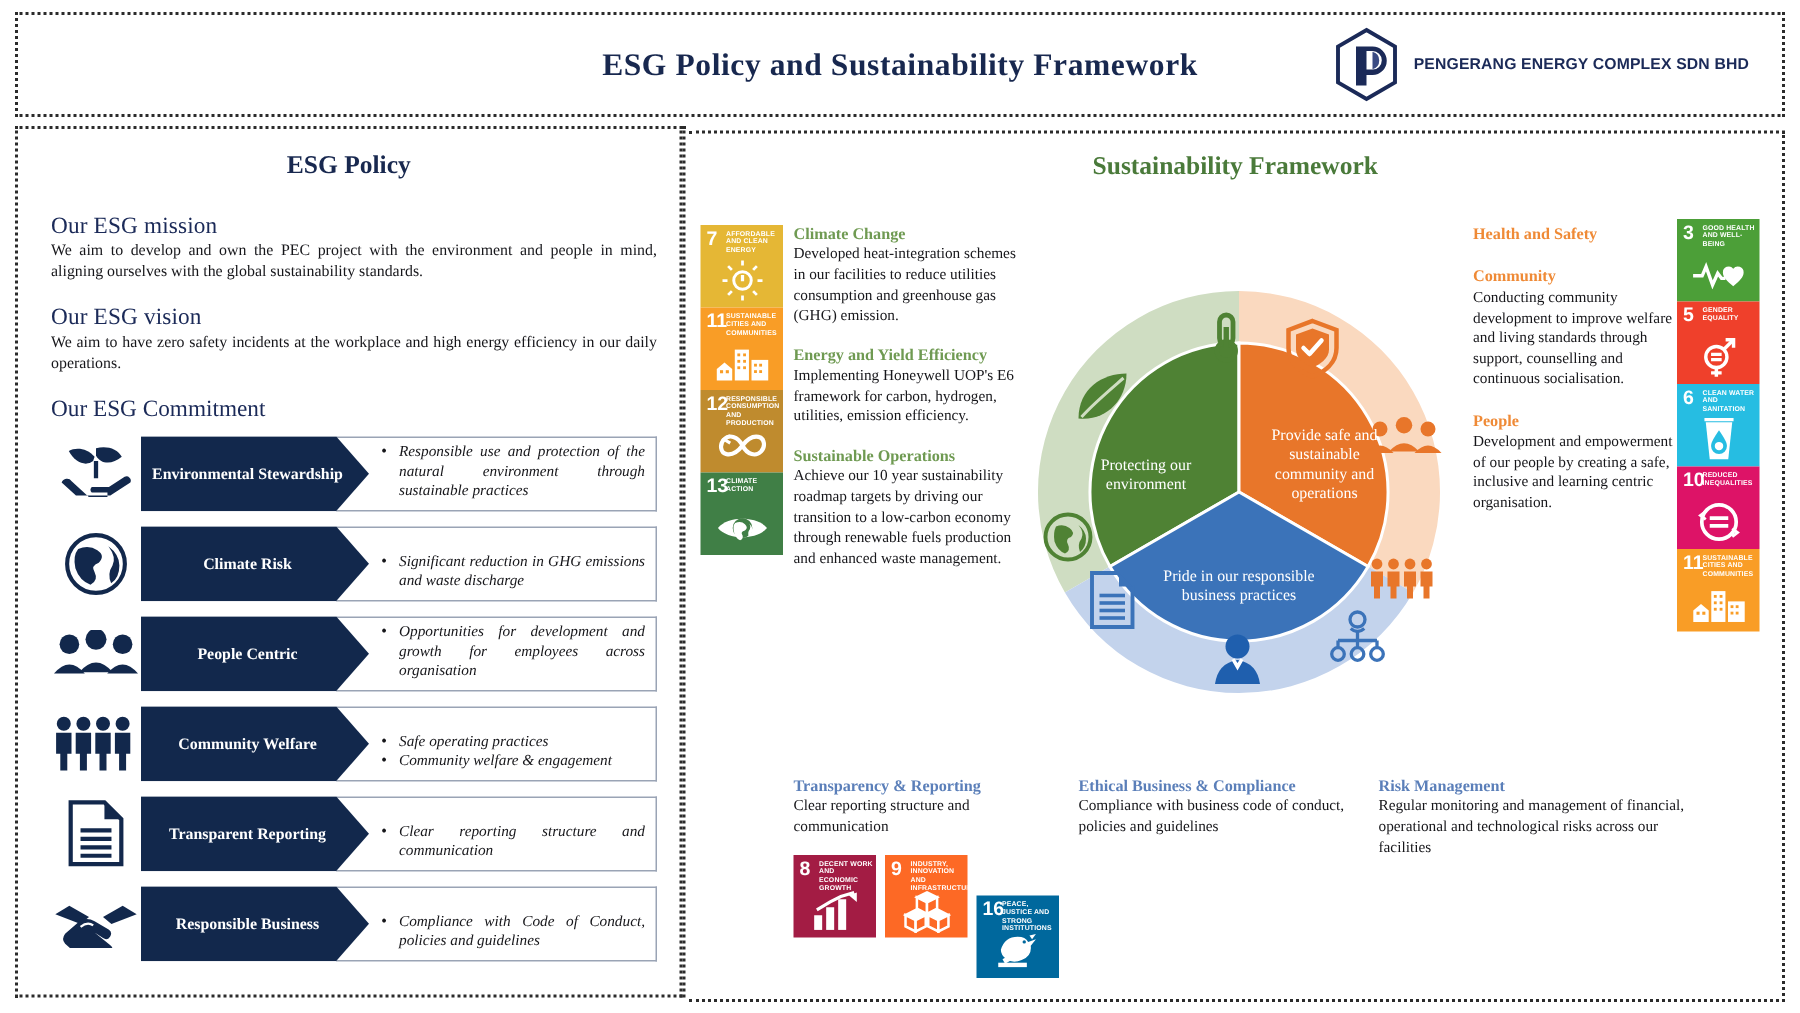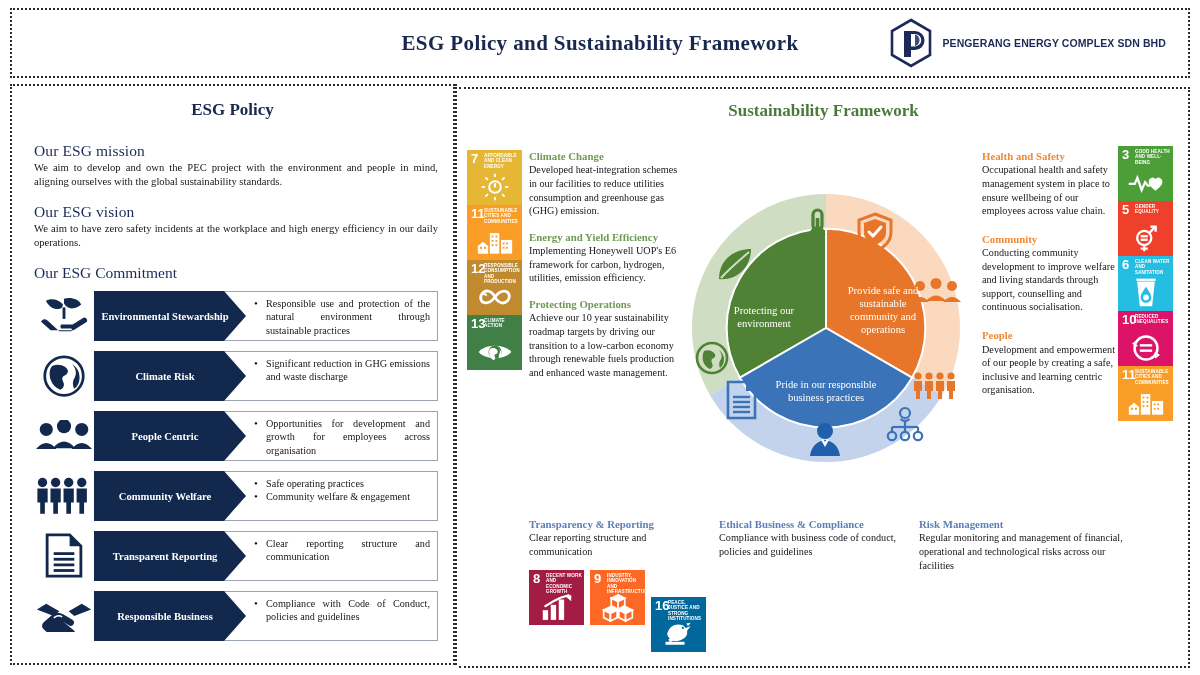--- a/index.html
+++ b/index.html
@@ -77,21 +77,21 @@
     background: #12284c; color: #ffffff;
     display: flex; align-items: center; justify-content: center;
     font-size: 10.6px; font-weight: bold; text-align: center; line-height: 1.25;
     padding: 2px 16px 0 6px;
     clip-path: polygon(0 0, calc(100% - 22px) 0, 100% 50%, calc(100% - 22px) 100%, 0 100%);
     z-index: 2;
   }
   .commit-desc {
     flex: 1 1 auto; border: 1px solid #9aa4b5; border-left: none;
     margin-left: -22px; padding: 5px 7px 5px 30px;
-    display: flex; align-items: flex-start;
+    display: flex; align-items: flex-end; font-style: italic;
   }
   .commit-desc ul { list-style: none; }
   .commit-desc li {
     font-size: 10.2px; color: #16161a; line-height: 1.32;
     text-align: justify; position: relative; padding-left: 12px;
   }
   .commit-desc li::before {
     content: "\2022"; position: absolute; left: 0; top: -1px; font-size: 11px; color: #16161a;
   }
 
@@ -504,28 +504,27 @@
   <div class="lcol" id="left-col-blocks">
       <div class="blk">
         <div class="block-h green-h">Climate Change</div>
         <div class="block-p">Developed heat-integration schemes in our facilities to reduce utilities consumption and greenhouse gas (GHG) emission.</div>
       </div>
       <div class="blk">
         <div class="block-h green-h">Energy and Yield Efficiency</div>
         <div class="block-p">Implementing Honeywell UOP's E6 framework for carbon, hydrogen, utilities, emission efficiency.</div>
       </div>
       <div class="blk">
-        <div class="block-h green-h">Protecting Operations</div>
+        <div class="block-h green-h">Sustainable Operations</div>
         <div class="block-p">Achieve our 10 year sustainability roadmap targets by driving our transition to a low-carbon economy through renewable fuels production and enhanced waste management.</div>
       </div>
     </div>
   <div class="rcol" id="right-col-blocks">
       <div class="blk">
         <div class="block-h orange-h">Health and Safety</div>
-        <div class="block-p">Occupational health and safety management system in place to ensure wellbeing of our employees across value chain.</div>
       </div>
       <div class="blk">
         <div class="block-h orange-h">Community</div>
         <div class="block-p">Conducting community development to improve welfare and living standards through support, counselling and continuous socialisation.</div>
       </div>
       <div class="blk">
         <div class="block-h orange-h">People</div>
         <div class="block-p">Development and empowerment of our people by creating a safe, inclusive and learning centric organisation.</div>
       </div>
     </div>

